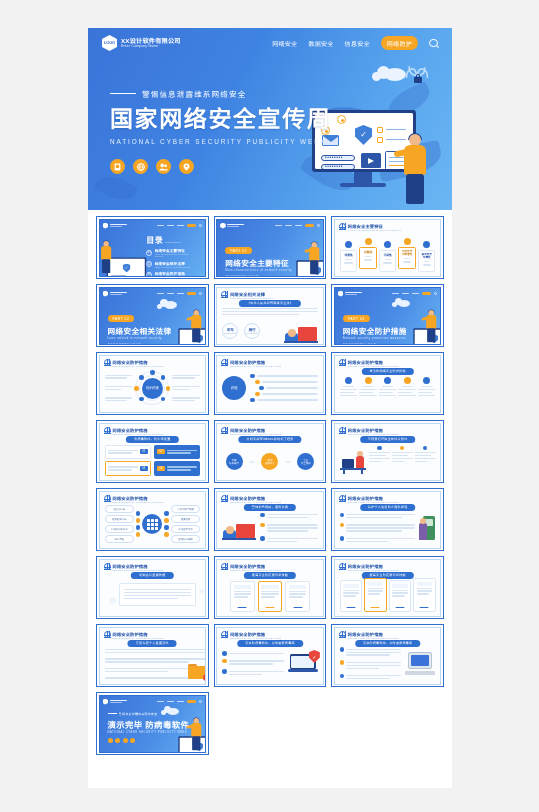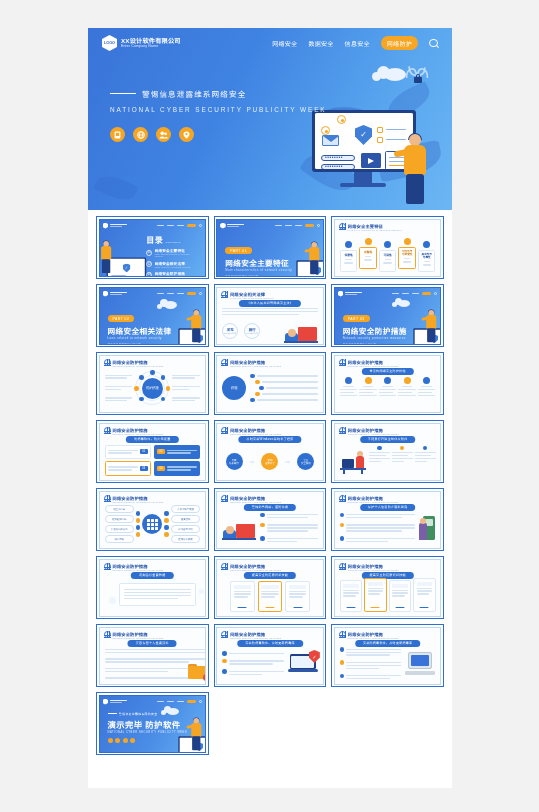--- a/index.html
+++ b/index.html
@@ -317,20 +317,21 @@
       <div class="padlock">
         <div class="shk"></div>
           <div class="body"></div>
       </div>
 
       <div class="hero-copy">
         <div class="kicker">
           <span class="rule"></span>
           <span>警惕信息泄露维系网络安全</span>
         </div>
+        <div class="hero-title">国家网络安全宣传周</div>
         <div class="hero-sub">NATIONAL CYBER SECURITY PUBLICITY WEEK</div>
         <div class="hero-icons">
           <div class="cir">
             <svg width="7" height="8" viewBox="0 0 7 8">
                 <rect x="0.6" y="0.4" width="5.8" height="7.2" rx="1" fill="#fff"></rect>
                 <rect x="1.8" y="1.7" width="3.4" height="3.4" rx=".4" fill="#f6a623"></rect>
               </svg>
           </div>
           <div class="cir">
             <svg width="8" height="8" viewBox="0 0 8 8">
@@ -1290,21 +1291,21 @@
                 <i></i>
                 <i class="hot"></i>
                 <i class="sr"></i>
               </div>
             </div>
           <div class="blue-copy" style="top:16px;">
             <div style="display:flex;align-items:center;gap:2.5px;margin-bottom:2px;">
               <span style="width:9px;height:.6px;background:#fff;display:block;"></span>
               <span style="font-size:2.8px;color:#fff;letter-spacing:.4px;">警惕信息泄露维系网络安全</span>
             </div>
-            <div class="t-title-cn" style="font-size:8.4px;">演示完毕 防护软件</div>
+            <div class="t-title-cn" style="font-size:8.4px;">演示完毕 防病毒软件</div>
             <div class="t-title-en">NATIONAL CYBER SECURITY PUBLICITY WEEK</div>
             <div style="display:flex;gap:2.5px;margin-top:4px;">
               <span style="width:5px;height:5px;border-radius:50%;background:#f6a623;display:block;"></span>
               <span style="width:5px;height:5px;border-radius:50%;background:#f6a623;display:block;"></span>
               <span style="width:5px;height:5px;border-radius:50%;background:#f6a623;display:block;"></span>
               <span style="width:5px;height:5px;border-radius:50%;background:#f6a623;display:block;"></span>
             </div>
           </div>
           <div class="cloud" style="right:26px;top:11px;width:18px;height:8px;">
               <i class="c1" style="width:12px;height:7px;"></i>

